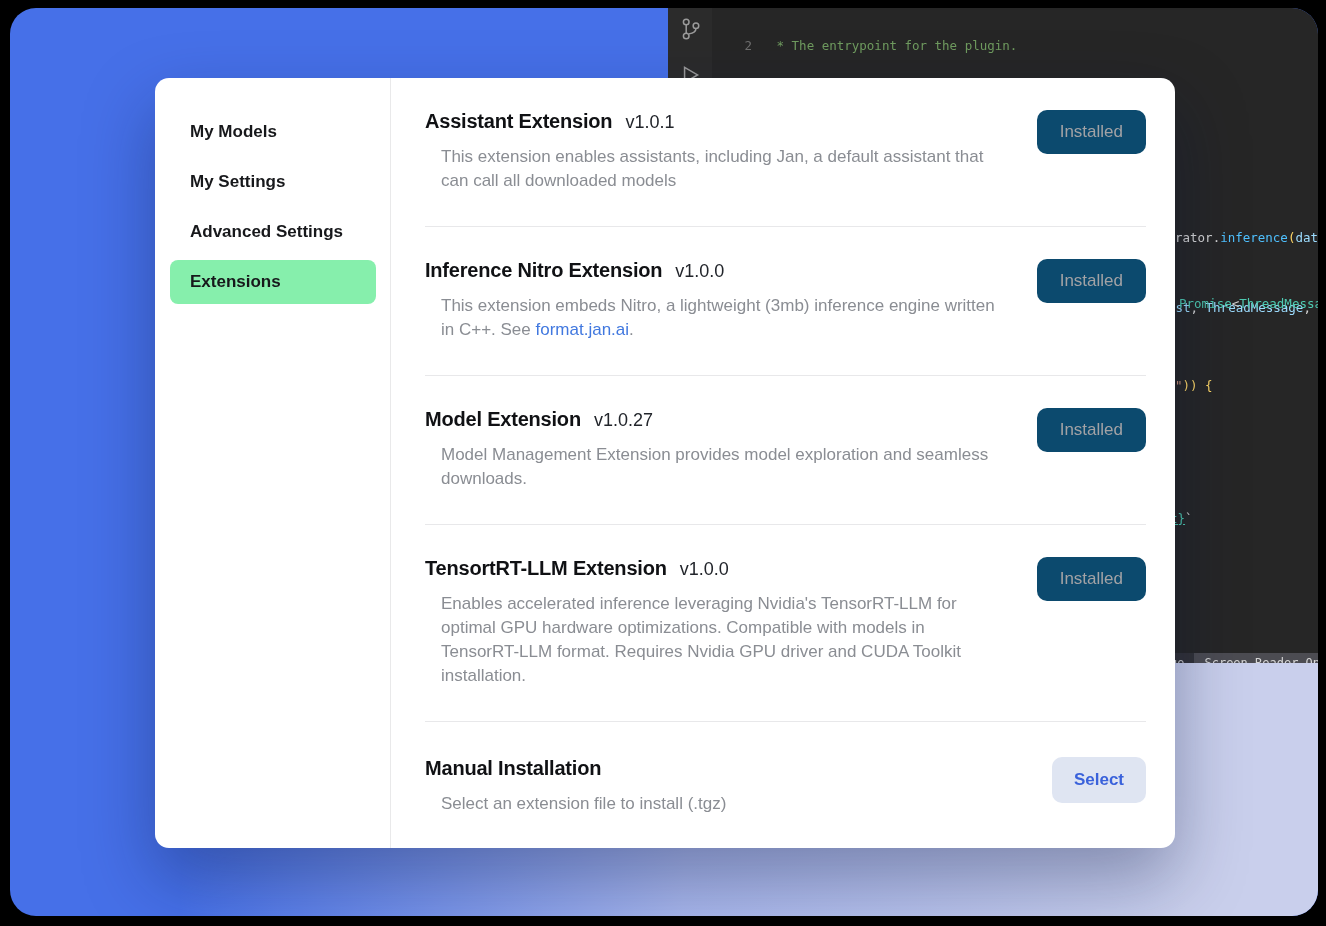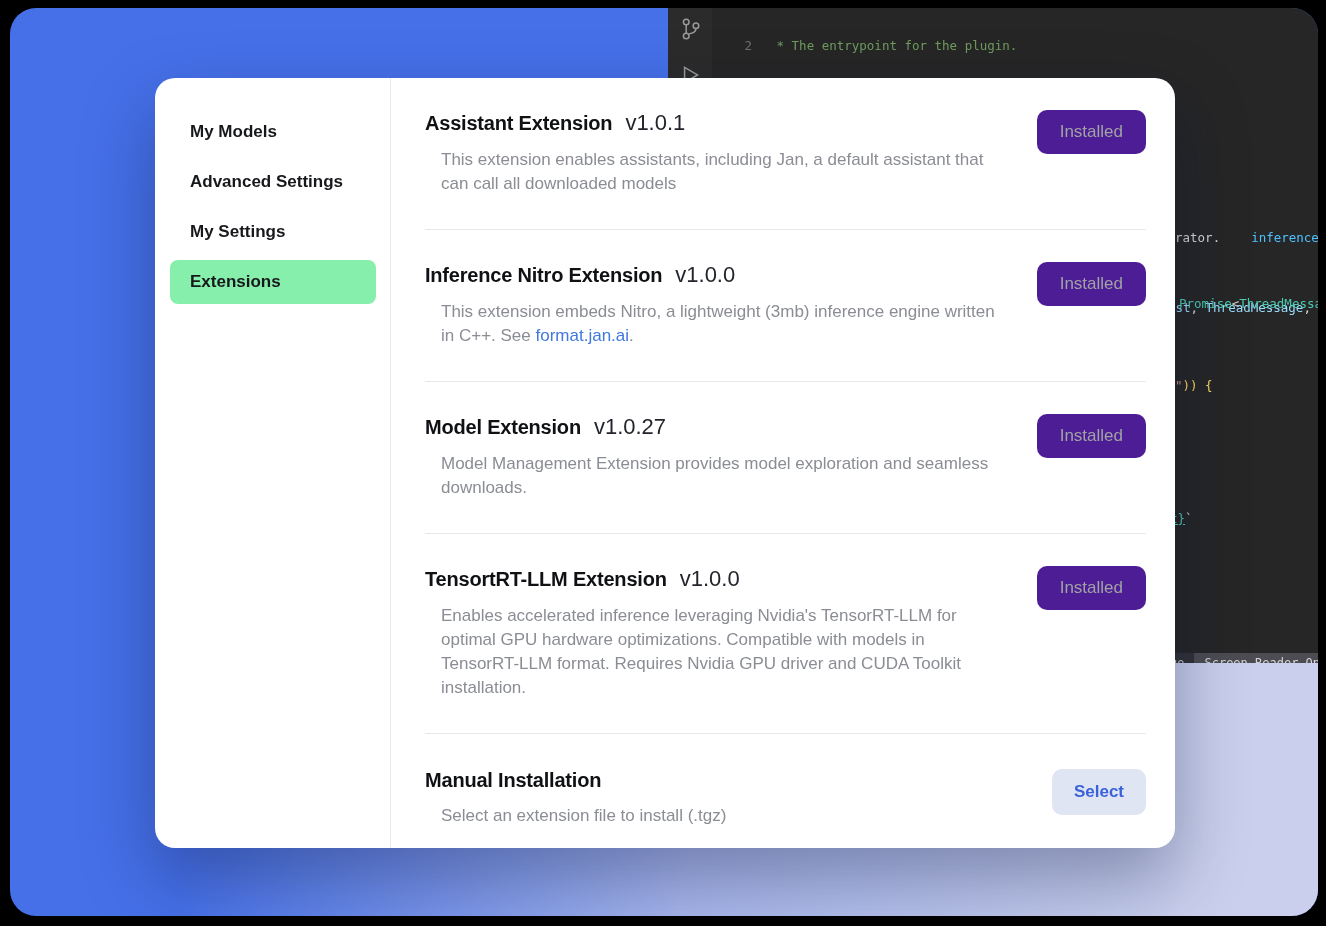--- a/index.html
+++ b/index.html
@@ -15,52 +15,52 @@
   .code-area{position:absolute;left:44px;top:-3px;right:0;white-space:pre;line-height:16.4px;}
   .code-line{display:flex;}
   .line-num{width:40px;text-align:right;color:#6e6e6e;flex-shrink:0;}
   .line-text{padding-left:17px;}
   .c-comment{color:#6f9b5f;}
   .c-kw{color:#c586c0;}
   .c-ident{color:#9cdcfe;}
   .c-brace{color:#ffd766;}
   .c-plain{color:#d4d4d4;}
   .c-teal{color:#4ec9b0;}
-  .c-blue{color:#4fc1ff;margin-left:31px;}
+  .c-blue{color:#4fc1ff;}
   .c-str{color:#ce9178;}
   .c-linkteal{color:#4ec9b0;text-decoration:underline;}
   .frag{position:absolute;white-space:pre;}
   .statusbar{position:absolute;left:0;right:0;bottom:0;height:19px;background:#323237;
     display:flex;align-items:center;font-size:12px;color:#c8c8c8;overflow:hidden;
     padding-left:502px;white-space:nowrap;}
   .status-badge{margin-left:10px;background:#4c4c52;color:#d6d6d6;height:19px;
     display:flex;align-items:center;padding:0 10px;flex-shrink:0;}
   
   .bg-fade{position:absolute;left:0;right:0;top:655px;bottom:0;
     background:linear-gradient(94deg,rgba(186,197,238,0) 14%,rgba(176,188,236,.92) 52%,#c9cfec 90%);}
   
   .modal{position:absolute;left:145px;top:70px;width:1020px;height:770px;background:#fff;
-    border-radius:20px;box-shadow:0 30px 70px rgba(10,20,60,.35);display:flex;}
+    border-radius:14px;box-shadow:0 30px 70px rgba(10,20,60,.35);display:flex;}
   .sidebar{width:235px;flex-shrink:0;border-right:1px solid #e9e9ea;padding-top:32px;}
   .side-item{display:flex;align-items:center;height:44px;margin:0 14px 6px 15px;
     padding:0 20px;border-radius:8px;font-size:17px;font-weight:700;color:#17181b;cursor:pointer;}
   .side-item.active{background:#86efac;}
   .content{flex:1;padding:0 29px 0 34px;overflow:hidden;}
   .ext-row{display:flex;align-items:flex-start;justify-content:space-between;
     padding:32px 0 33px 0;border-bottom:1px solid #e8e8ea;}
   .ext-row.last{border-bottom:none;padding-top:35px;}
   .ext-info{max-width:578px;}
   .ext-title-line{display:flex;align-items:baseline;}
   .ext-name{font-size:20px;font-weight:700;color:#101114;letter-spacing:-.2px;}
-  .ext-version{font-size:22px;font-weight:400;color:#22252b;margin-left:13px;}
+  .ext-version{font-size:18px;font-weight:400;color:#22252b;margin-left:13px;}
   .ext-desc{margin:12px 0 0 16px;font-size:17px;line-height:24px;color:#8a8d93;}
   .ext-desc a{color:#4178df;text-decoration:none;cursor:pointer;}
   .btn{border:none;height:44px;padding:0 23px;border-radius:10px;font-size:17px;cursor:pointer;
     font-family:"Liberation Sans",sans-serif;flex-shrink:0;margin-left:30px;}
-  .btn.installed{background:#4c1d95;color:#a2a2a5;font-weight:500;}
+  .btn.installed{background:#0c4a6e;color:#a2a2a5;font-weight:500;}
   .btn.select{background:#dfe5f2;color:#3a62db;font-weight:700;height:46px;padding:0 22px;}
 </style>
 </head>
 <body>
 
 <div class="window">
 
   <div class="editor">
     <div class="code-area" id="code-area">
   <div class="code-line">
@@ -116,23 +116,23 @@
       <span class="status-badge">Screen Reader Optimized</span>
     </div>
   </div>
 
   <div class="bg-fade"></div>
 
   <div class="modal">
     <div class="sidebar" id="sidebar">
   <div class="side-item">My Models</div>
 
+  <div class="side-item">My Settings</div>
+
   <div class="side-item">Advanced Settings</div>
-
-  <div class="side-item">My Settings</div>
 
   <div class="side-item active">Extensions</div>
 </div>
     <div class="content" id="content">
   <div class="ext-row">
     <div class="ext-info">
       <div class="ext-title-line">
         <span class="ext-name">Assistant Extension</span>
         <span class="ext-version">v1.0.1</span>
       </div>

